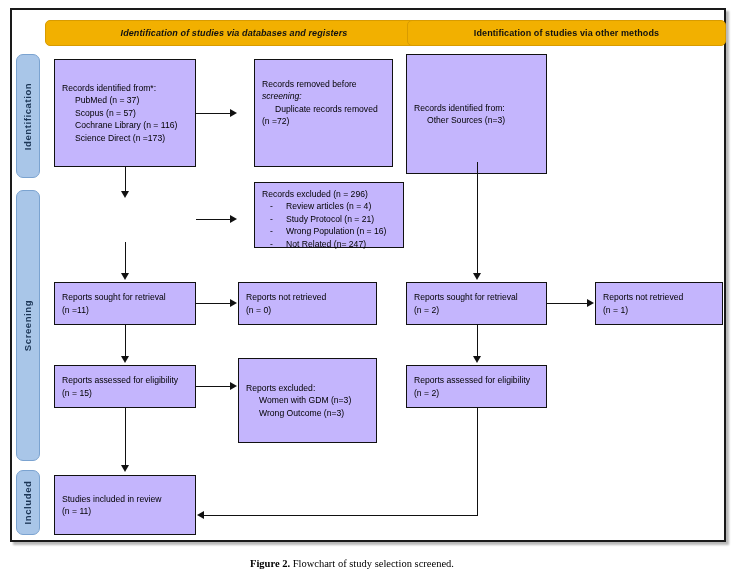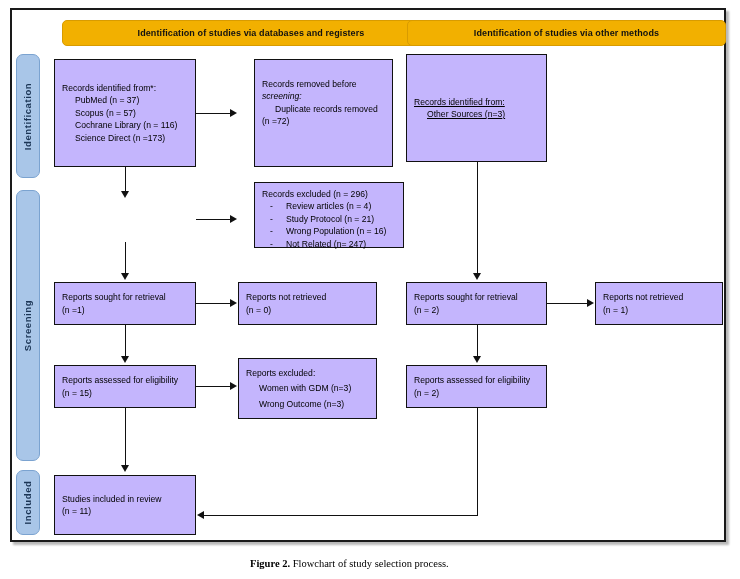--- a/index.html
+++ b/index.html
@@ -133,21 +133,21 @@
   }
   #caption b { font-weight: bold; }
 </style>
 </head>
 <body>
 
 <div id="page">
 
   <div id="figure-frame">
 
-    <div class="banner" style="left:50px; top:10px; width:378px; height:26px;">
+    <div class="banner" style="left:33px; top:10px; width:378px; height:26px;font-style:italic;">
       <span>Identification of studies via databases and registers</span>
     </div>
     <div class="banner" style="left:395px; top:10px; width:319px; height:26px;">
       <span>Identification of studies via other methods</span>
     </div>
 
     <div class="side-label" style="left:4px; top:44px; width:24px; height:124px;">
       <span>Identification</span>
     </div>
     <div class="side-label" style="left:4px; top:180px; width:24px; height:271px;">
@@ -165,21 +165,21 @@
       <div class="ln indent">Science Direct (n =173)</div>
     </div>
 
     <div class="node top-align" style="left:226px; top:49px; width:139px; height:108px; padding-top:18px;">
       <div class="ln">Records removed before</div>
       <div class="ln ital">screening:</div>
       <div class="ln indent">Duplicate records removed</div>
       <div class="ln">(n =72)</div>
     </div>
 
-    <div class="node" style="left:394px; top:44px; width:141px; height:108px;text-decoration:underline;">
+    <div class="node" style="left:394px; top:44px; width:141px; height:120px;">
       <div class="ln">Records identified from:</div>
       <div class="ln indent">Other Sources (n=3)</div>
     </div>
 
     <div class="hline" style="left:184px; top:103px; width:35px;"></div>
     <div class="arrow-r" style="left:218px; top:99px;"></div>
 
 
     <div class="node top-align" style="left:226px; top:172px; width:150px; height:66px; padding-top:5px;">
       <div class="ln">Records excluded (n = 296)</div>
@@ -190,21 +190,21 @@
     </div>
 
     <div class="vline" style="left:113px; top:157px; height:25px;"></div>
     <div class="arrow-d" style="left:109px; top:181px;"></div>
 
     <div class="hline" style="left:184px; top:209px; width:35px;"></div>
     <div class="arrow-r" style="left:218px; top:205px;"></div>
 
     <div class="node" style="left:42px; top:272px; width:142px; height:43px;">
       <div class="ln">Reports sought for retrieval</div>
-      <div class="ln">(n =1)</div>
+      <div class="ln">(n =11)</div>
     </div>
 
     <div class="node" style="left:226px; top:272px; width:139px; height:43px;">
       <div class="ln">Reports not retrieved</div>
       <div class="ln">(n = 0)</div>
     </div>
 
     <div class="node" style="left:394px; top:272px; width:141px; height:43px;">
       <div class="ln">Reports sought for retrieval</div>
       <div class="ln">(n = 2)</div>
@@ -225,21 +225,21 @@
     <div class="arrow-d" style="left:461px; top:263px;"></div>
 
     <div class="hline" style="left:535px; top:293px; width:41px;"></div>
     <div class="arrow-r" style="left:575px; top:289px;"></div>
 
     <div class="node" style="left:42px; top:355px; width:142px; height:43px;">
       <div class="ln">Reports assessed for eligibility</div>
       <div class="ln">(n = 15)</div>
     </div>
 
-    <div class="node" style="left:226px; top:348px; width:139px; height:61px;justify-content:space-between;">
+    <div class="node" style="left:226px; top:348px; width:139px; height:85px;">
       <div class="ln">Reports excluded:</div>
       <div class="ln indent">Women with GDM (n=3)</div>
       <div class="ln indent">Wrong Outcome (n=3)</div>
     </div>
 
     <div class="node" style="left:394px; top:355px; width:141px; height:43px;">
       <div class="ln">Reports assessed for eligibility</div>
       <div class="ln">(n = 2)</div>
     </div>
 
@@ -260,16 +260,16 @@
     <div class="vline" style="left:113px; top:398px; height:58px;"></div>
     <div class="arrow-d" style="left:109px; top:455px;"></div>
 
     <div class="vline" style="left:465px; top:398px; height:108px;"></div>
     <div class="hline" style="left:192px; top:505px; width:274px;"></div>
     <div class="arrow-l" style="left:185px; top:501px;"></div>
 
   </div>
 
   <div id="caption">
-    <b>Figure 2.</b><span> Flowchart of study selection process.</span>
+    <b>Figure 2.</b><span> Flowchart of study selection screened.</span>
   </div>
 
 </div>
 
 </body></html>

